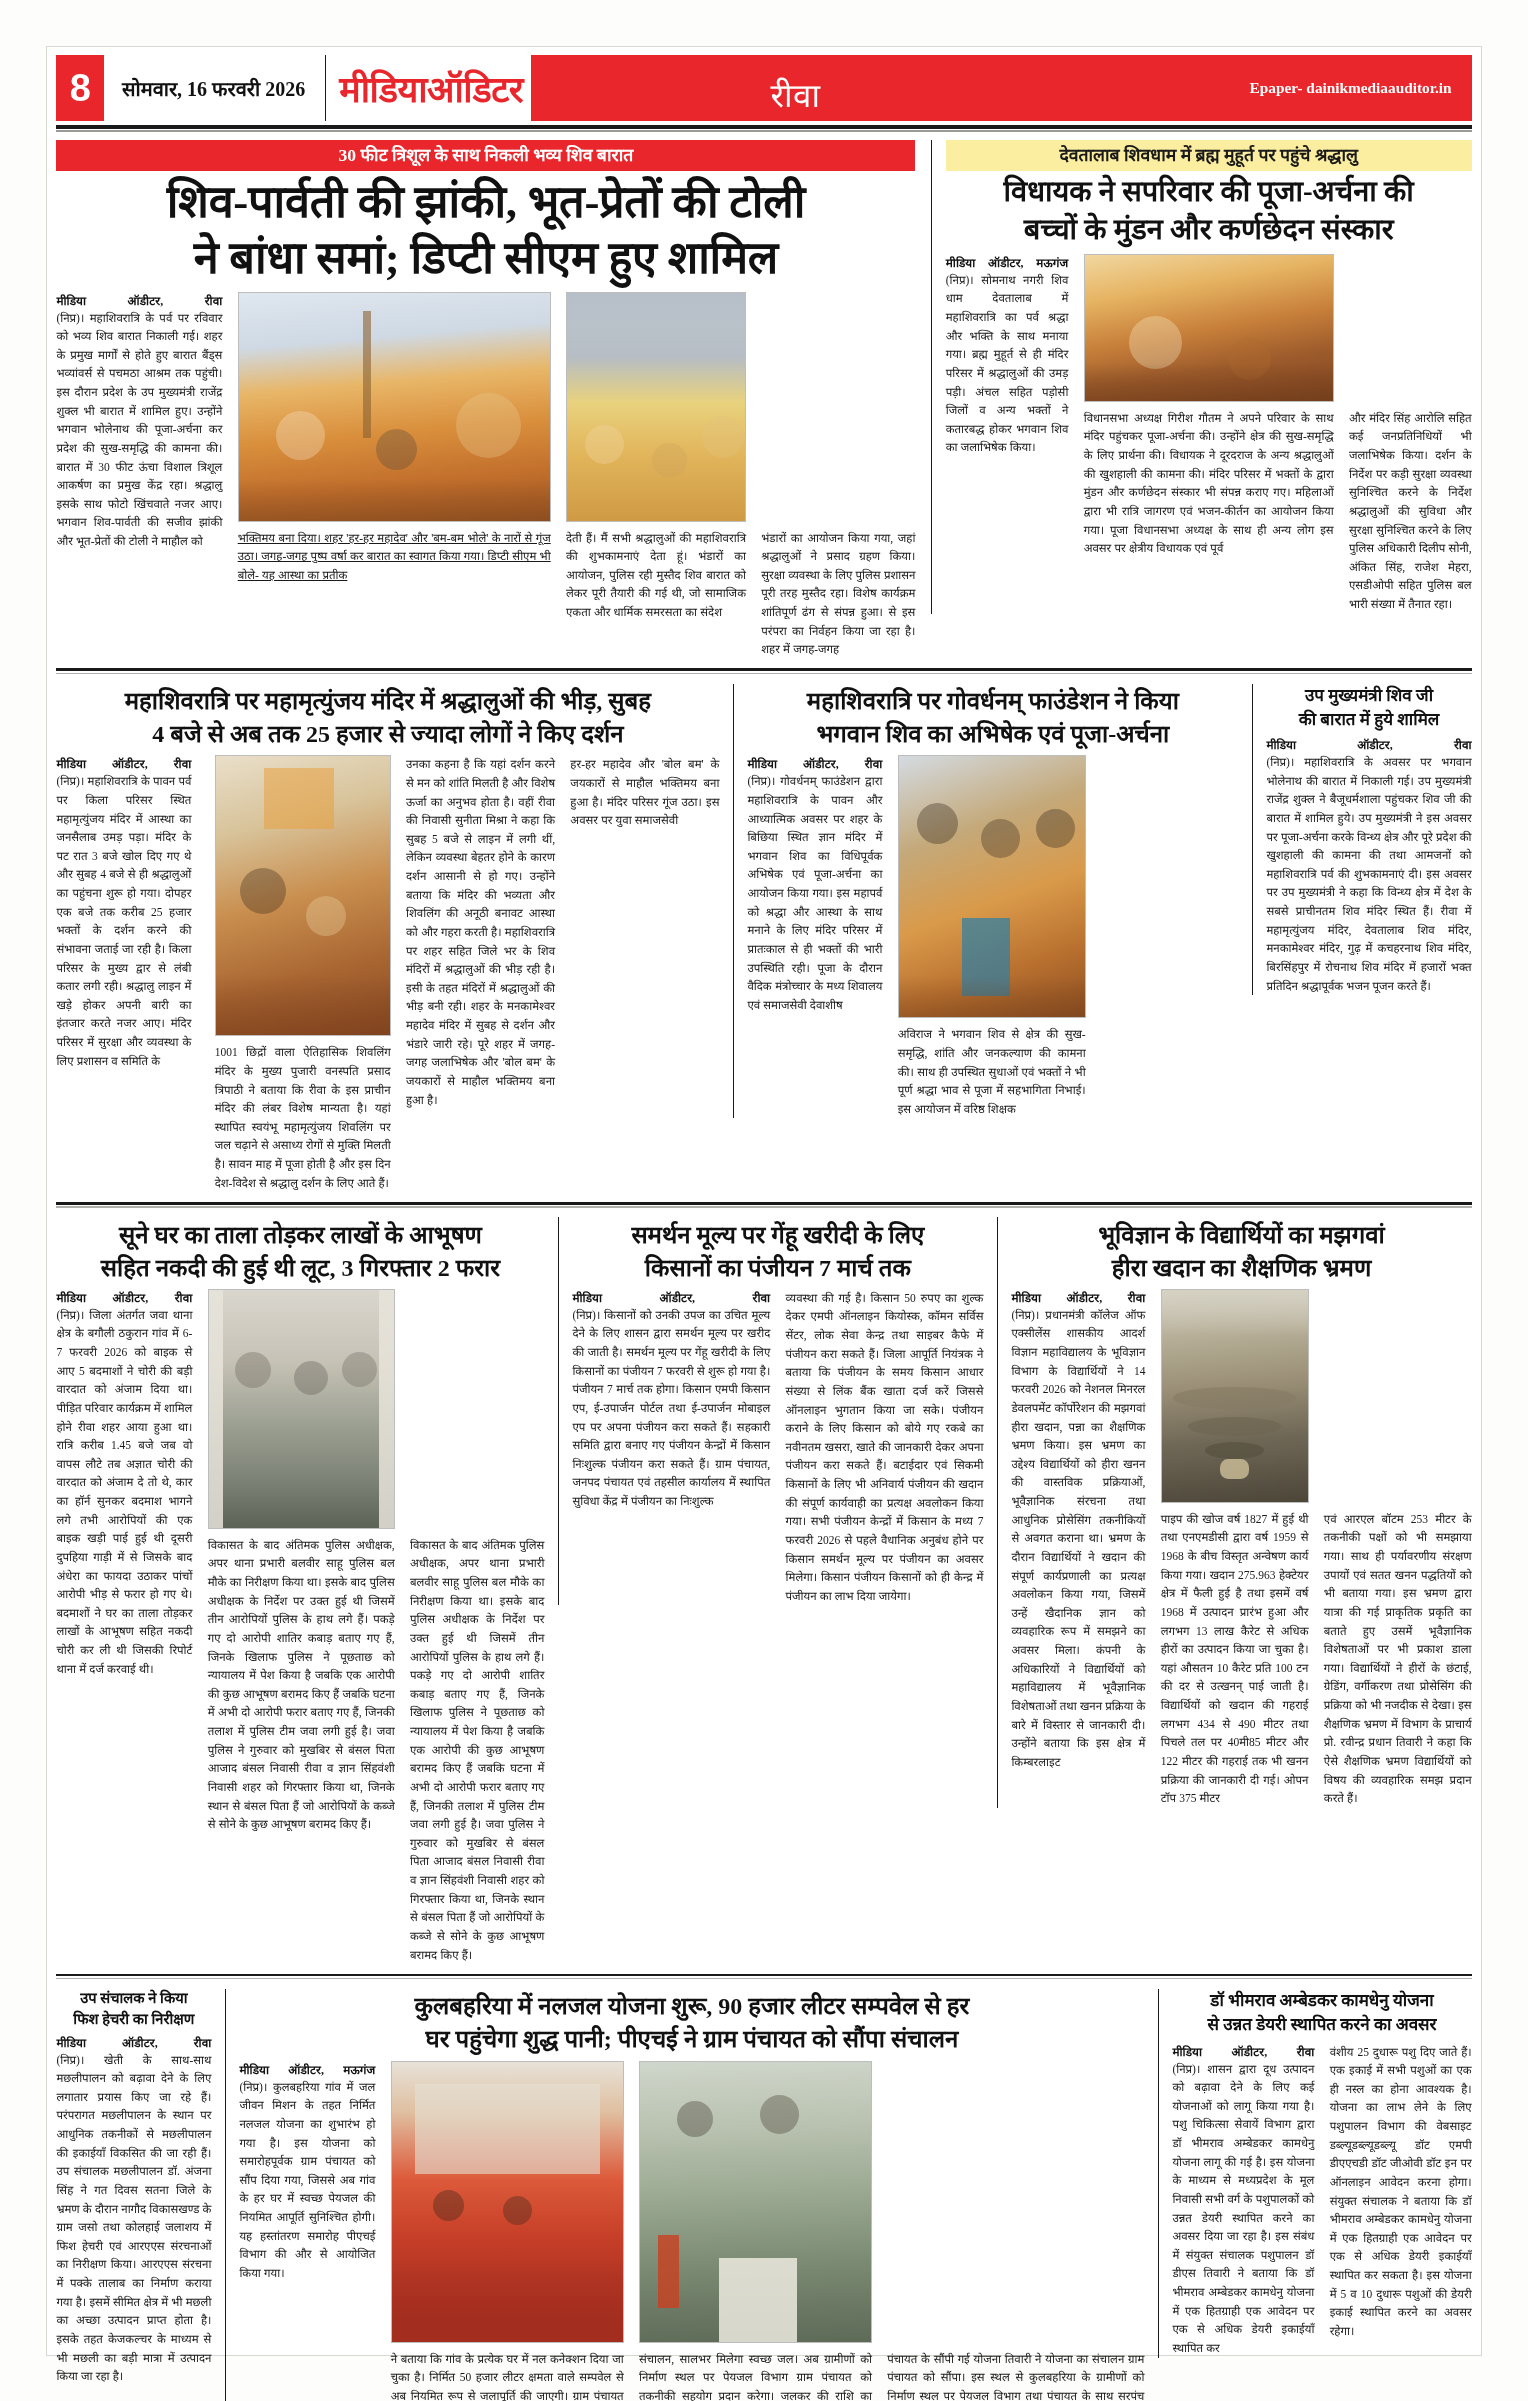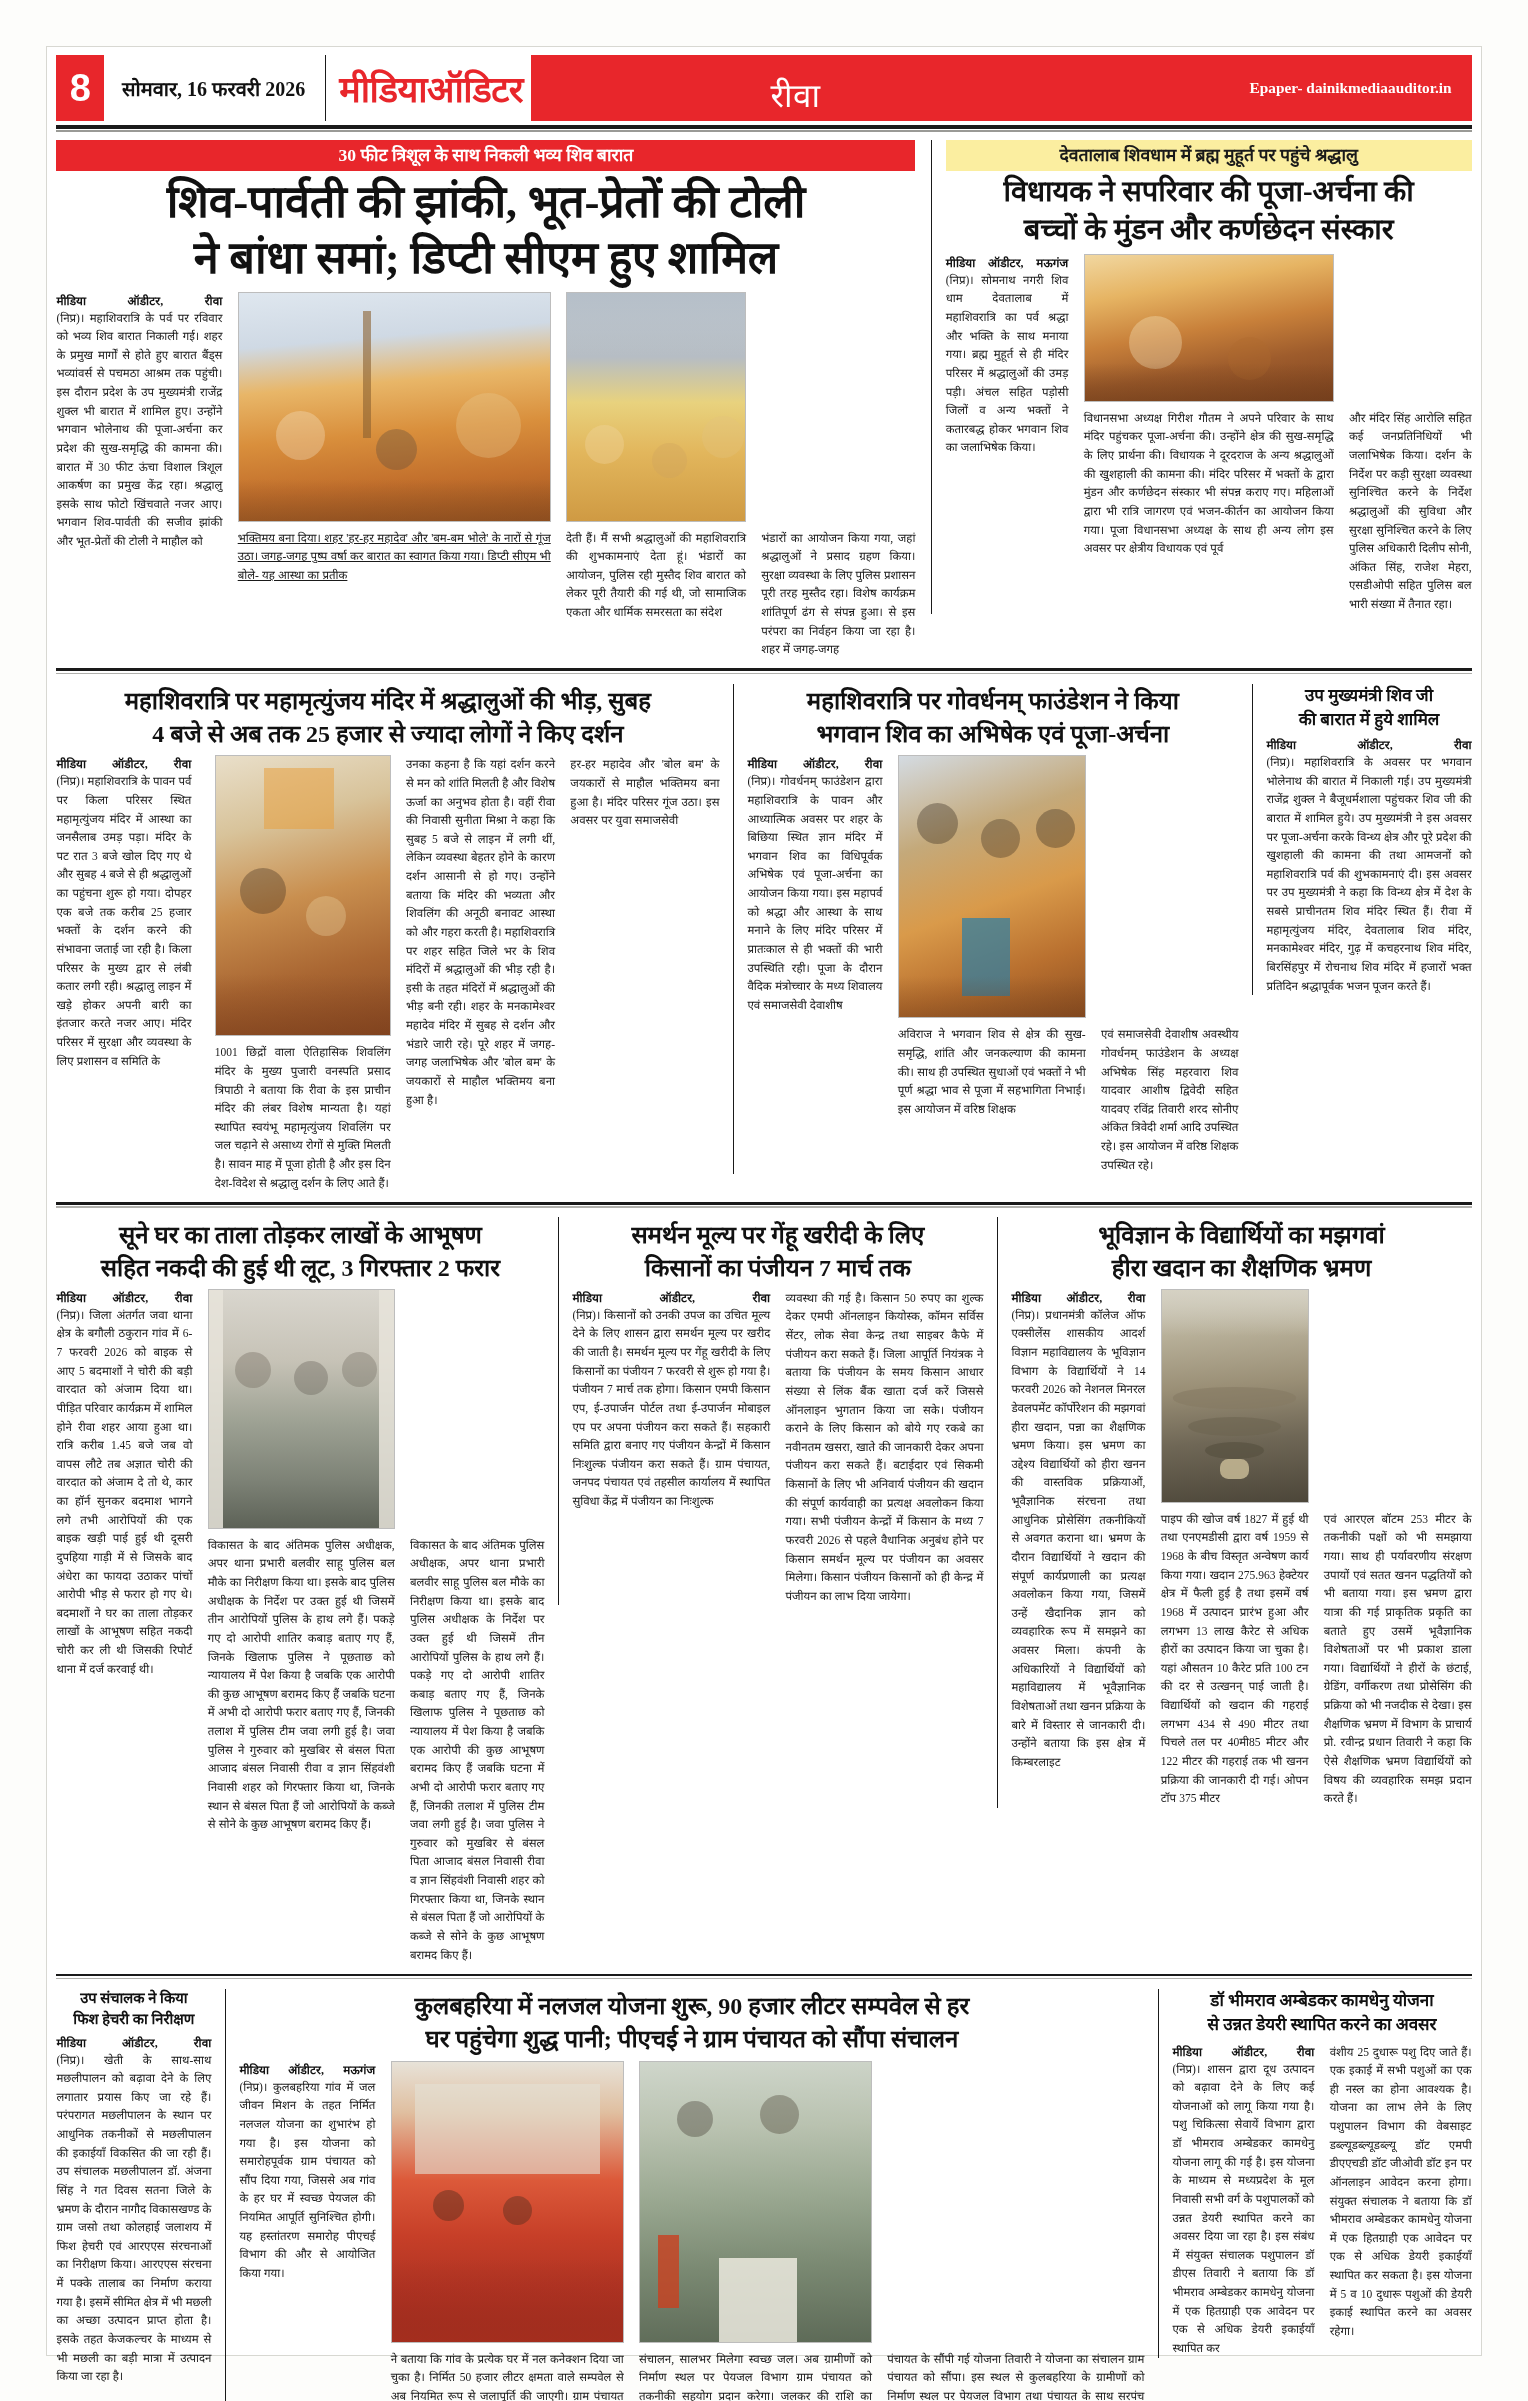--- a/index.html
+++ b/index.html
@@ -282,23 +282,20 @@
         <div class="col" style="flex:0 0 188px;">
           <div class="photo ph-pooja" style="height:263px;">
             <i class="pdot" style="left:10%;top:18%;width:41px;height:41px;background:#2e2118;"></i>
             <i class="pdot" style="left:44%;top:24%;width:39px;height:39px;background:#3a2a1e;"></i>
             <i class="pdot" style="left:74%;top:20%;width:39px;height:39px;background:#31241a;"></i>
             <i style="left:34%;top:62%;width:26%;height:30%;background:#2a7fa8;opacity:.7;"></i>
             <i style="left:0;bottom:0;width:100%;height:16%;background:linear-gradient(180deg,rgba(255,255,255,0),rgba(110,60,25,.4));"></i>
           </div>
           <div class="bodytext" style="margin-top:7px;">अविराज ने भगवान शिव से क्षेत्र की सुख-समृद्धि, शांति और जनकल्याण की कामना की। साथ ही उपस्थित सुधाओं एवं भक्तों ने भी पूर्ण श्रद्धा भाव से पूजा में सहभागिता निभाई। इस आयोजन में वरिष्ठ शिक्षक</div>
         </div>
-        <div class="col">
-          <div class="bodytext" style="margin-top:270px;">एवं समाजसेवी देवाशीष अवस्थीय गोवर्धनम् फाउंडेशन के अध्यक्ष अभिषेक सिंह महरवारा शिव यादवार आशीष द्विवेदी सहित यादवए रविंद्र तिवारी शरद सोनीए अंकित त्रिवेदी शर्मा आदि उपस्थित रहे। इस आयोजन में वरिष्ठ शिक्षक उपस्थित रहे।</div>
-        </div>
       </div>
     </div>
 
     <div class="mC">
       <div class="hl-sm">उप मुख्यमंत्री शिव जी</div>
       <div class="hl-sm">की बारात में हुये शामिल</div>
       <div class="byline" style="margin-top:5.9px;">मीडिया ऑडीटर, रीवा</div>
       <div class="bodytext">(निप्र)। महाशिवरात्रि के अवसर पर भगवान भोलेनाथ की बारात में निकाली गई। उप मुख्यमंत्री राजेंद्र शुक्ल ने बैजूधर्मशाला पहुंचकर शिव जी की बारात में शामिल हुये। उप मुख्यमंत्री ने इस अवसर पर पूजा-अर्चना करके विन्ध्य क्षेत्र और पूरे प्रदेश की खुशहाली की कामना की तथा आमजनों को महाशिवरात्रि पर्व की शुभकामनाएं दी। इस अवसर पर उप मुख्यमंत्री ने कहा कि विन्ध्य क्षेत्र में देश के सबसे प्राचीनतम शिव मंदिर स्थित हैं। रीवा में महामृत्युंजय मंदिर, देवतालाब शिव मंदिर, मनकामेश्वर मंदिर, गुढ़ में कचहरनाथ शिव मंदिर, बिरसिंहपुर में रोचनाथ शिव मंदिर में हजारों भक्त प्रतिदिन श्रद्धापूर्वक भजन पूजन करते हैं।</div>
     </div>
   </div>

